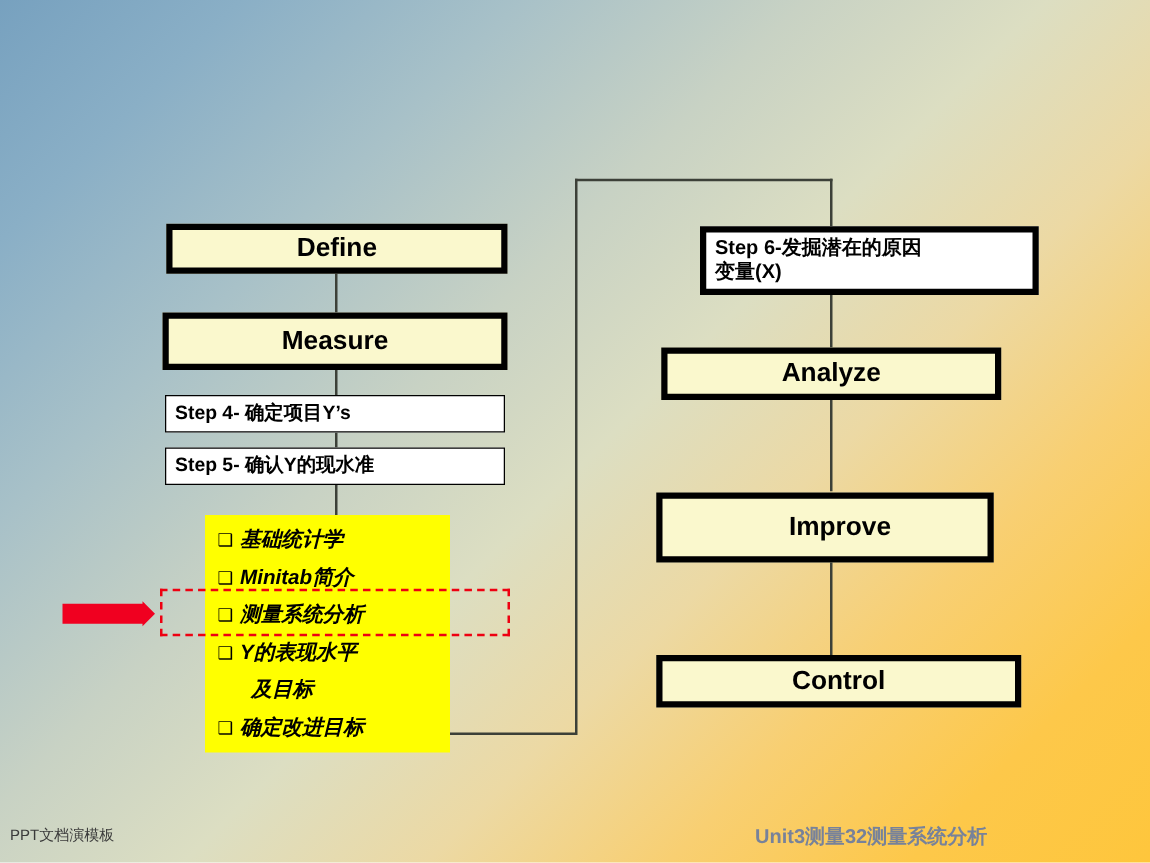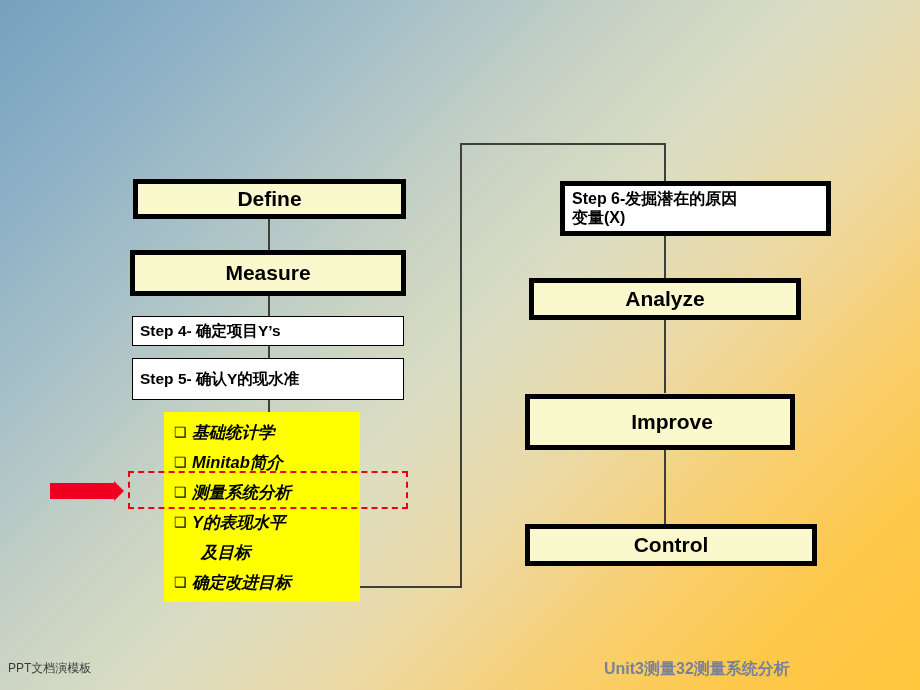--- a/index.html
+++ b/index.html
@@ -212,21 +212,21 @@
   </div>
 
   <div class="fbox thick" style="left:130px; top:250px; width:276px; height:46px;">
     <span class="lbl">Measure</span>
   </div>
 
   <div class="fbox thin" style="left:132px; top:316px; width:272px; height:30px;">
     <span class="lbl left">Step 4- 确定项目Y’s</span>
   </div>
 
-  <div class="fbox thin" style="left:132px; top:358px; width:272px; height:42px;">
+  <div class="fbox thin" style="left:132px; top:358px; width:272px; height:30px;">
     <span class="lbl left">Step 5- 确认Y的现水准</span>
   </div>
 
   <div id="yellow-panel">
     <div class="bullet-row">
       <span class="bl-mark">❑</span>
       <span>基础统计学</span>
     </div>
     <div class="bullet-row">
       <span class="bl-mark">❑</span>

